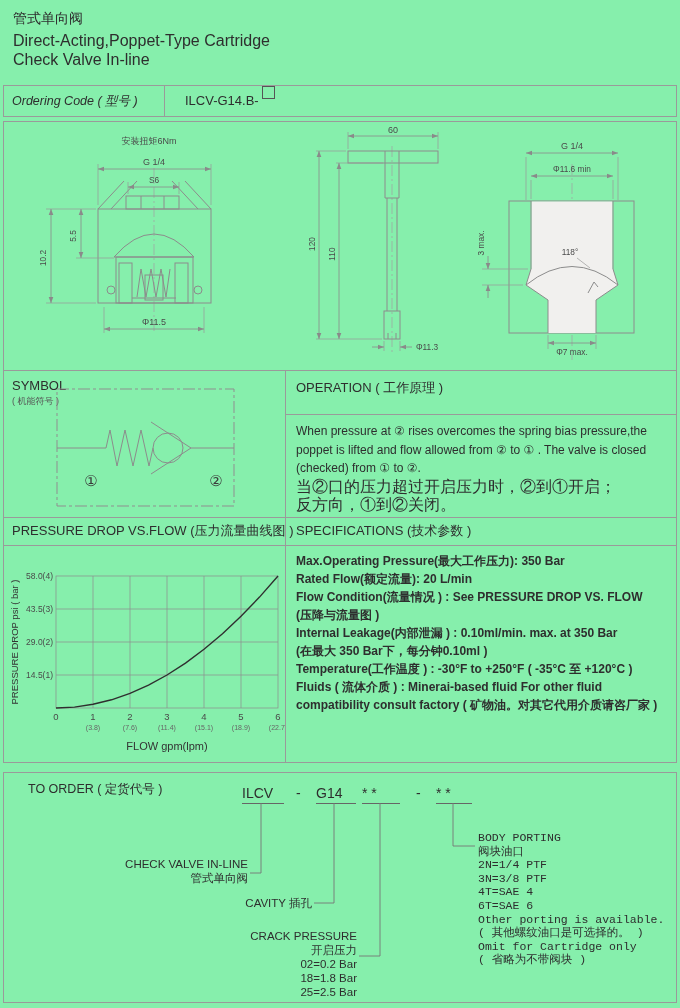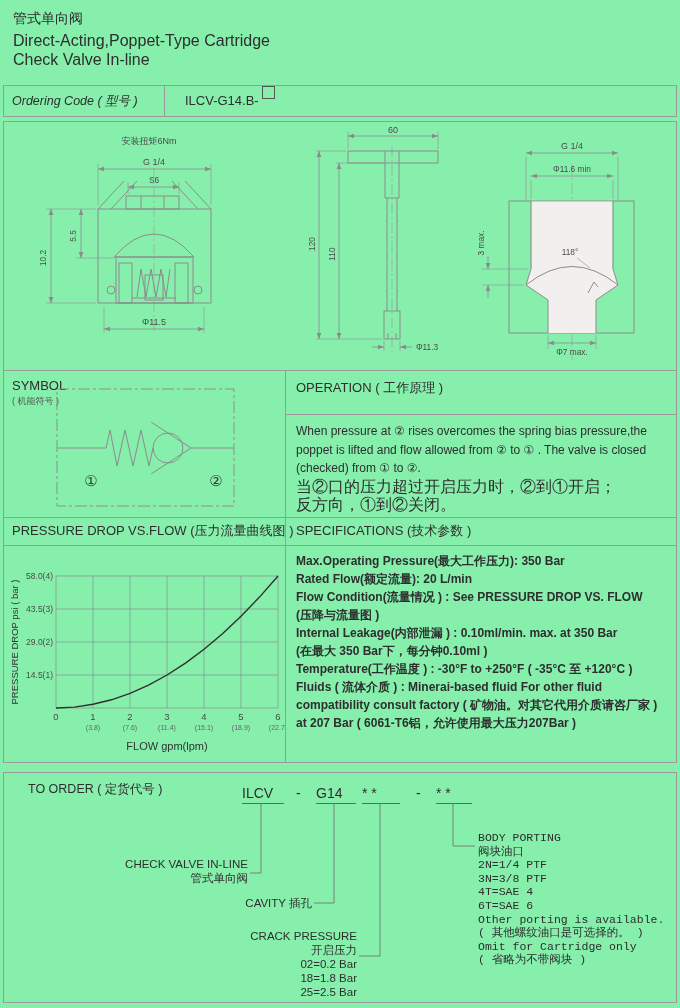--- a/index.html
+++ b/index.html
@@ -221,21 +221,20 @@
     <div class="speclines">
       <div>Max.Operating Pressure(最大工作压力): 350 Bar</div>
       <div>Rated Flow(额定流量): 20 L/min</div>
       <div>Flow Condition(流量情况 ) : See PRESSURE DROP VS. FLOW</div>
       <div>(压降与流量图 )</div>
       <div>Internal Leakage(内部泄漏 ) : 0.10ml/min. max. at 350 Bar</div>
       <div>(在最大 350 Bar下，每分钟0.10ml )</div>
       <div>Temperature(工作温度 ) : -30°F to +250°F  ( -35°C 至 +120°C )</div>
       <div>Fluids ( 流体介质 ) : Minerai-based fluid For other  fluid</div>
       <div>compatibility consult  factory   ( 矿物油。对其它代用介质请咨厂家 )</div>
-      <div>at 207 Bar ( 6061-T6铝，允许使用最大压力207Bar )</div>
     </div>
   </div>
 
   <div class="box toorder">
     <div class="to-title">TO ORDER ( 定货代号 )</div>
 
     <span class="code u" style="left:238px;width:42px">ILCV</span>
     <span class="code" style="left:292px;width:14px">-</span>
     <span class="code u" style="left:312px;width:40px">G14</span>
     <span class="code u" style="left:358px;width:38px">* *</span>

